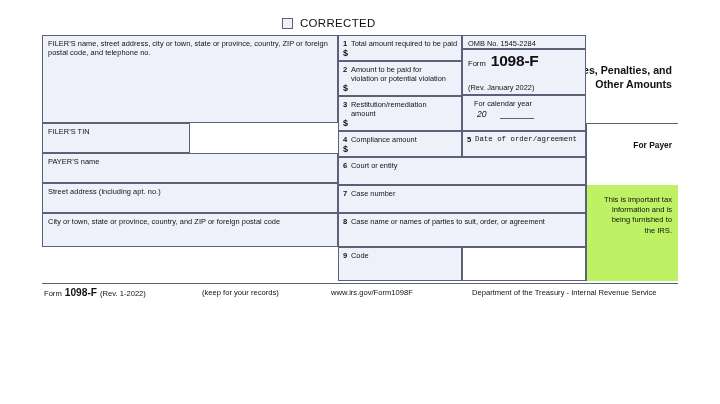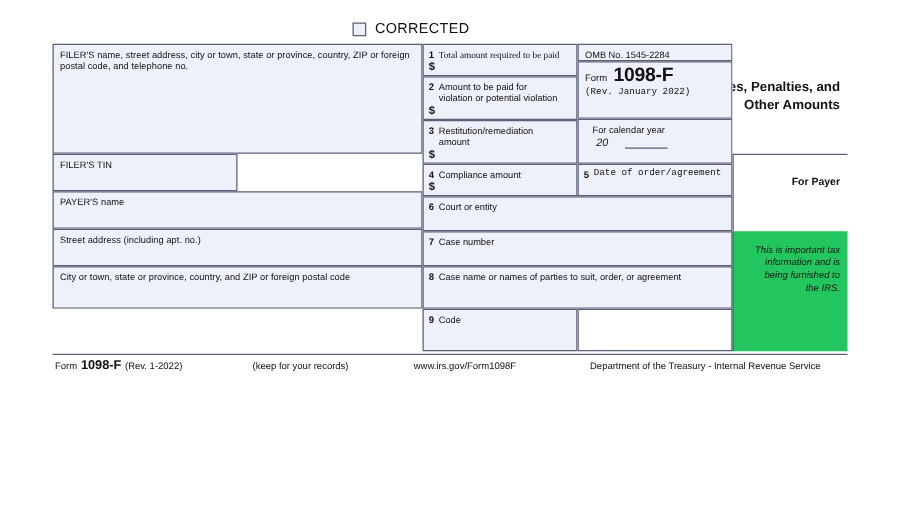--- a/index.html
+++ b/index.html
@@ -123,24 +123,23 @@
   }
   .form-number {
     font-size: 15.5px;
     font-weight: bold;
     letter-spacing: -0.2px;
     color: #111;
   }
   .rev-line {
     position: absolute;
     left: 5px;
-    bottom: 16px;
-    font-size: 7.4px;
-    color: #111;
-    font-family: Liberation Mono, monospace;
+    bottom: 2px;
+    font-size: 7.4px;
+    color: #111;
   }
   .cal-title {
     position: absolute;
     left: 11px;
     top: 3px;
     font-size: 7.4px;
     color: #111;
   }
   .cal-year {
     position: absolute;
@@ -286,21 +285,21 @@
     </div>
 
     <div class="cell" style="left:0px; top:178px; width:296px; height:34px;">
       <div class="cap">City or town, state or province, country, and ZIP or foreign postal code</div>
     </div>
 
     <div class="cell plain" style="left:0px; top:212px; width:296px; height:34px;"></div>
 
     <div class="cell" style="left:296px; top:0px; width:124px; height:26px;">
       <div class="num">1</div>
-      <div class="capn" style="width:108px;font-family:Liberation Serif, serif;">Total amount required to be paid</div>
+      <div class="capn" style="width:108px;">Total amount required to be paid</div>
       <div class="dollar">$</div>
     </div>
 
     <div class="cell" style="left:296px; top:26px; width:124px; height:35px;">
       <div class="num">2</div>
       <div class="capn" style="width:108px;">Amount to be paid for
 violation or potential violation</div>
       <div class="dollar">$</div>
     </div>
 
@@ -367,21 +366,21 @@
     <div class="cell plain" style="left:544px; top:0px; width:92px; height:88px;">
       <div class="big-title">Fines, Penalties, and
 Other Amounts</div>
     </div>
 
     <div class="cell" style="left:544px; top:88px; width:92px; height:62px; background:#ffffff; border-left:1px solid #5b6277; border-top:1px solid #5b6277; border-right:none; border-bottom:none;">
       <div class="copy-b">Copy B</div>
       <div class="for-payer">For Payer</div>
     </div>
 
-    <div class="cell" style="left:544px; top:150px; width:92px; height:96px; background:#22c55e; border-left:1px solid #5b6277; border-top:none; border-right:none; border-bottom:none;font-style:italic;">
+    <div class="cell" style="left:544px; top:150px; width:92px; height:96px; background:#bef264; border-left:1px solid #5b6277; border-top:none; border-right:none; border-bottom:none;">
       <div class="notice" style="top:10px;">This is important tax
 information and is
 being furnished to
 the IRS.</div>
     </div>
 
   </div>
 
   <div class="footer">
     <div class="foot-form">

